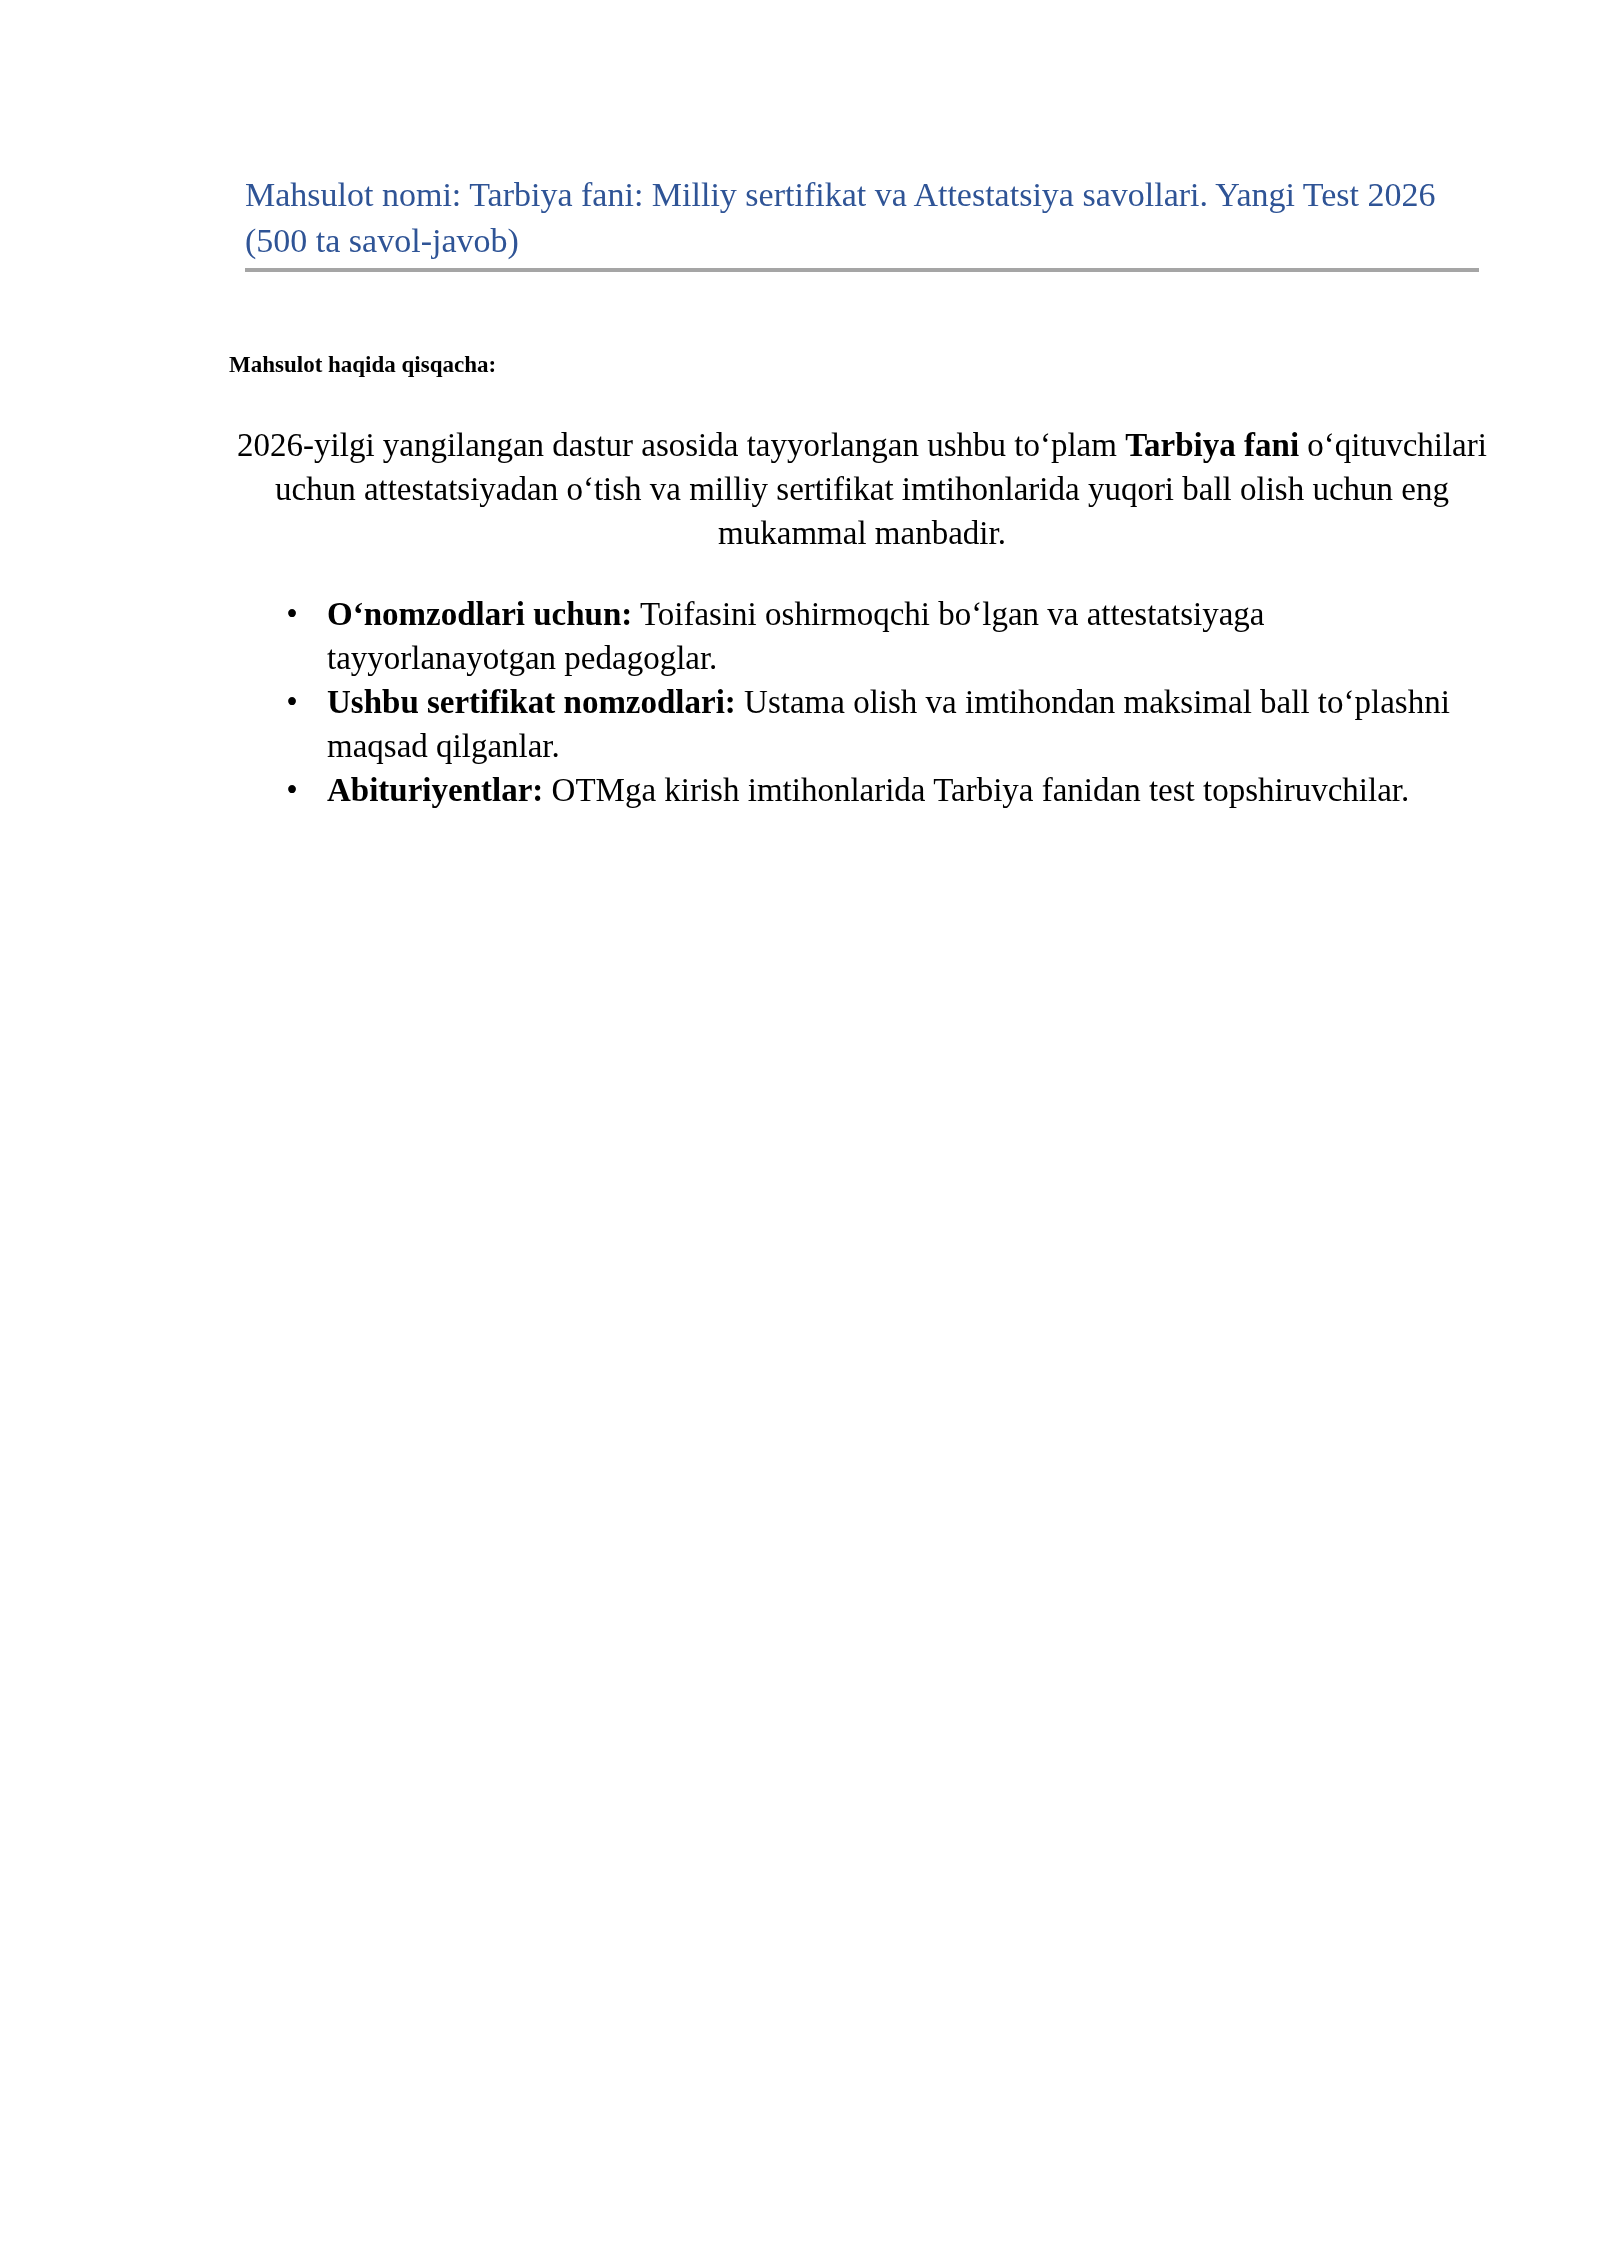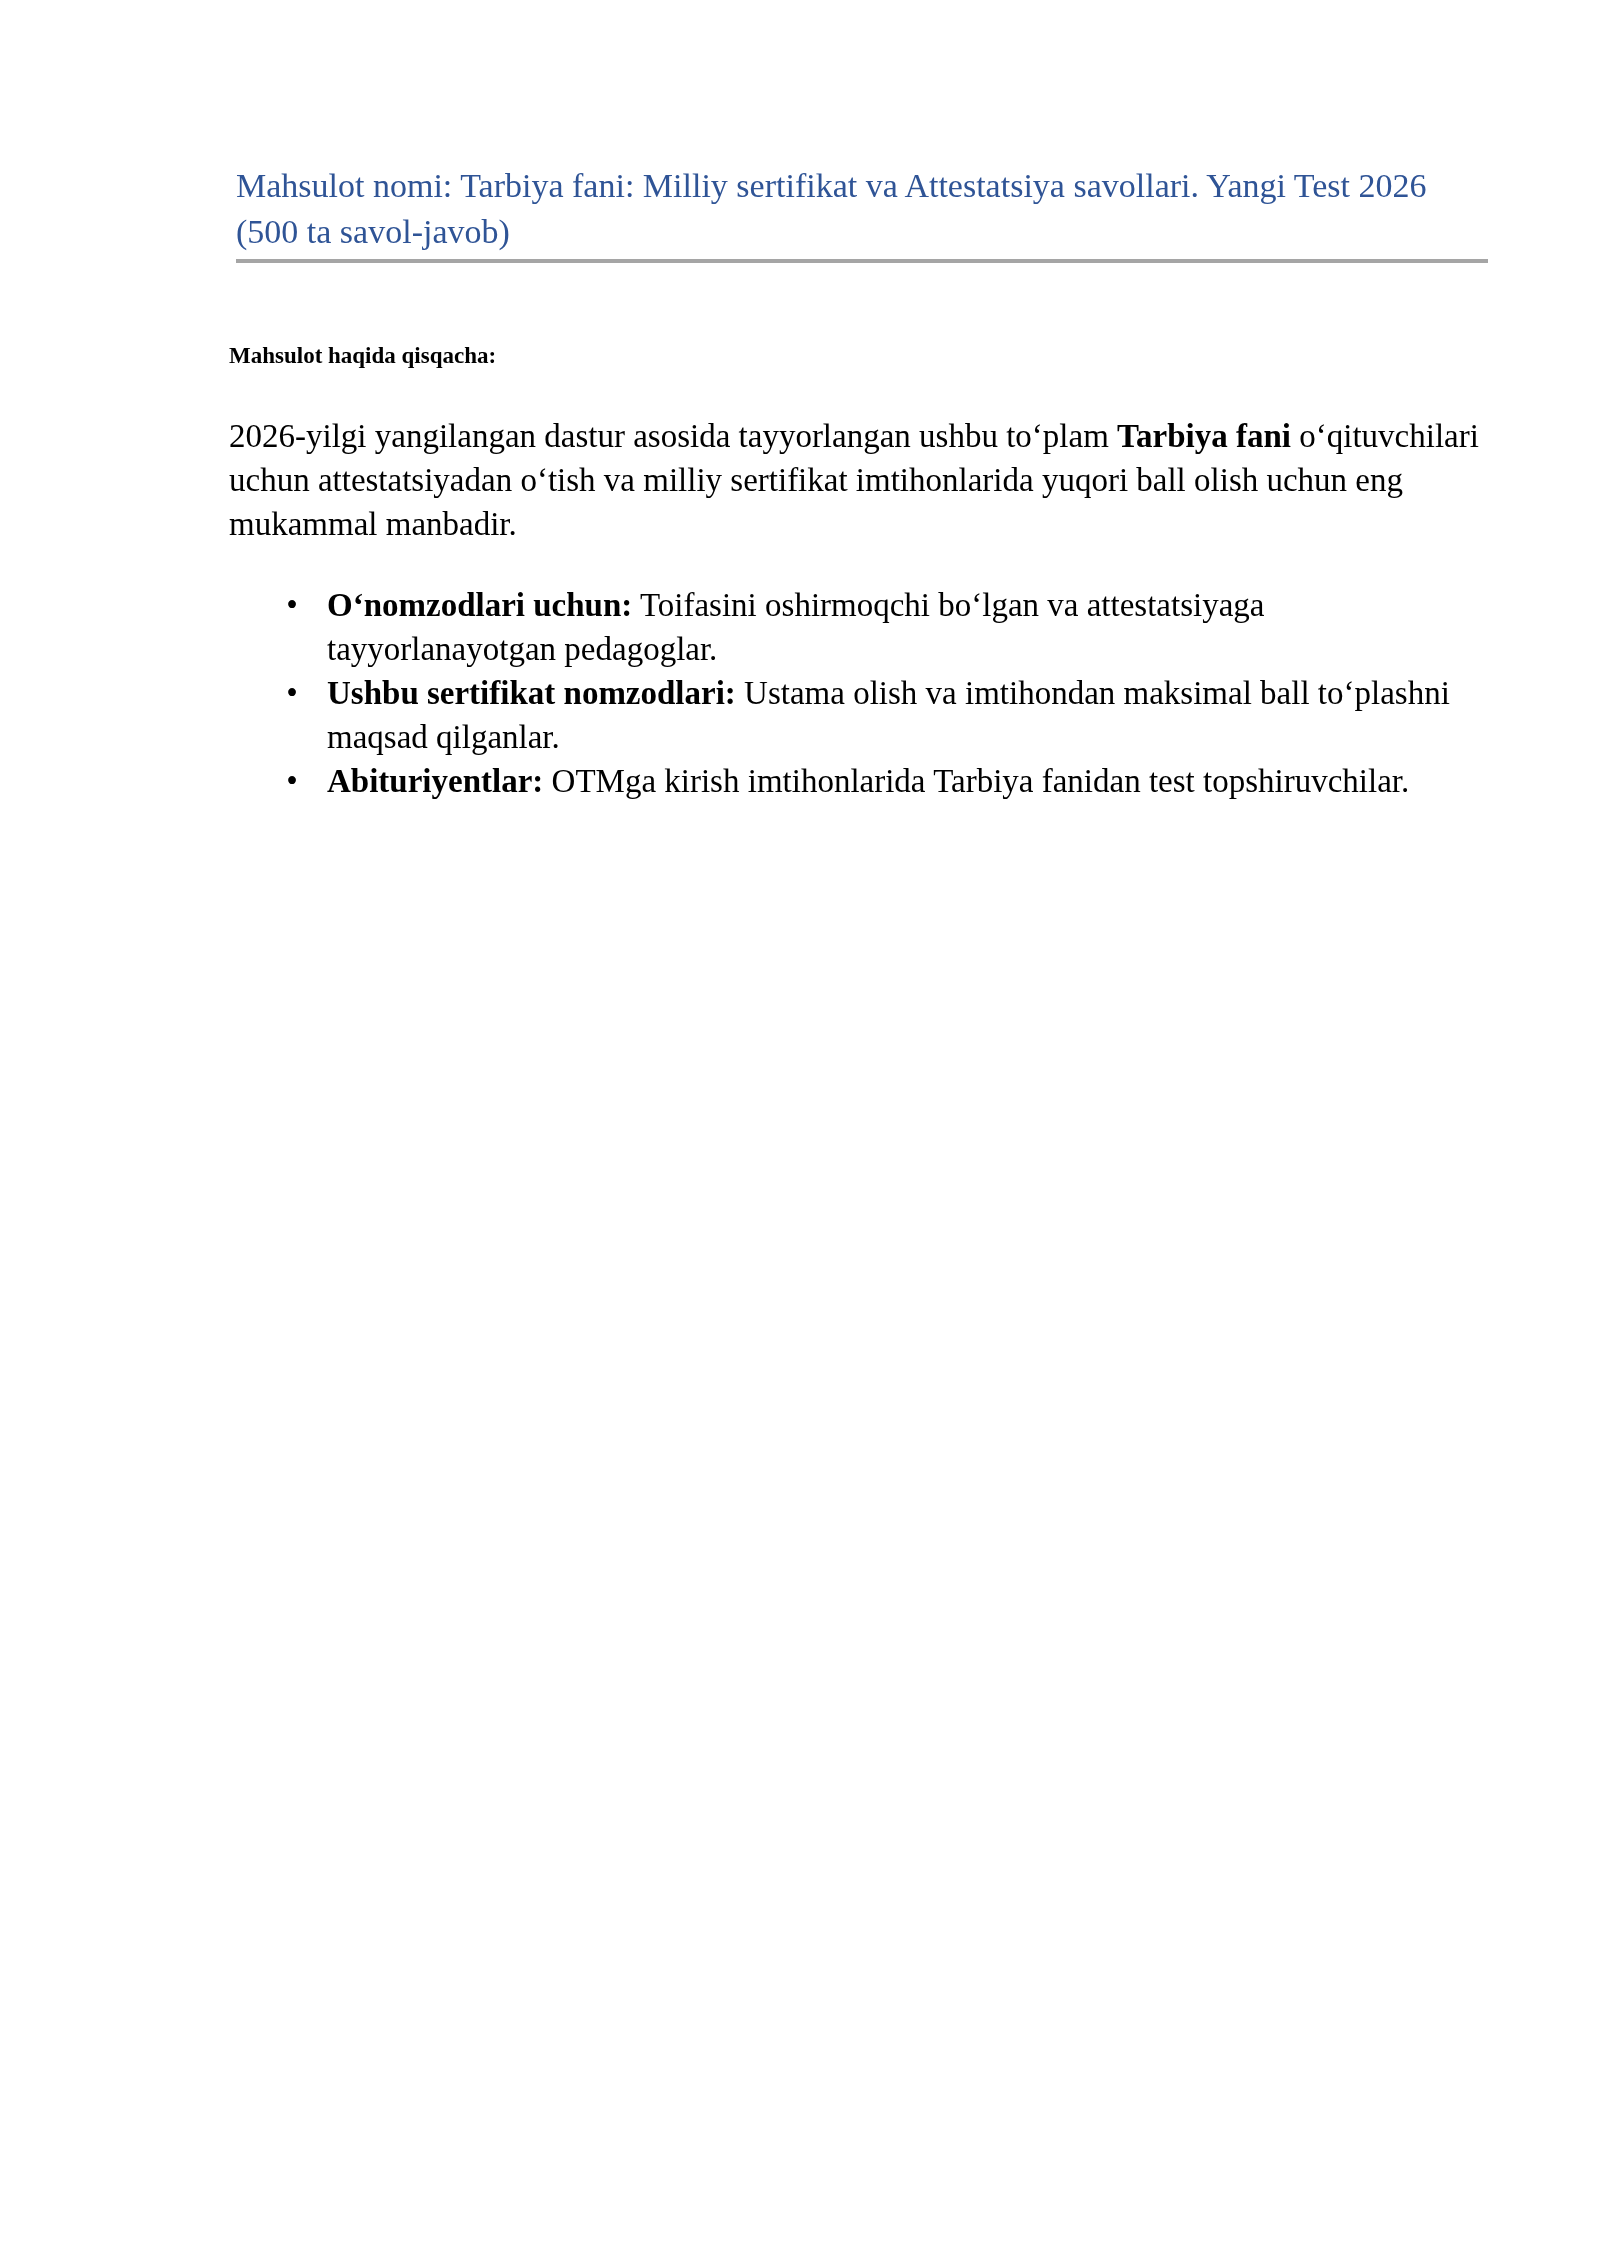--- a/index.html
+++ b/index.html
@@ -17,36 +17,37 @@
     .page {
       position: absolute;
       left: 229px;
       top: 156px;
       width: 1266px;
     }
     .doc-title {
       font-size: 34px;
       line-height: 46px;
       color: #2F5496;
-      margin: 7px;
+      margin: 16px;
       padding-bottom: 4px;
       border-bottom: 4px solid #A5A5A5;
       font-weight: normal;
     }
     .section-heading {
       font-size: 23px;
       font-weight: bold;
       line-height: 44px;
       margin: 0;
     }
     .h1 { margin-top: 71px; }
     .para {
       font-size: 33px;
       line-height: 44px;
       margin: 36px 0 0 0;
+      text-align: center;
     }
     .h2 { margin-top: 37px; }
     ul.audience {
       list-style: none;
       margin: 37px 0 0 0;
       padding: 0;
     }
     ul.audience li {
       position: relative;
       padding-left: 98px;

